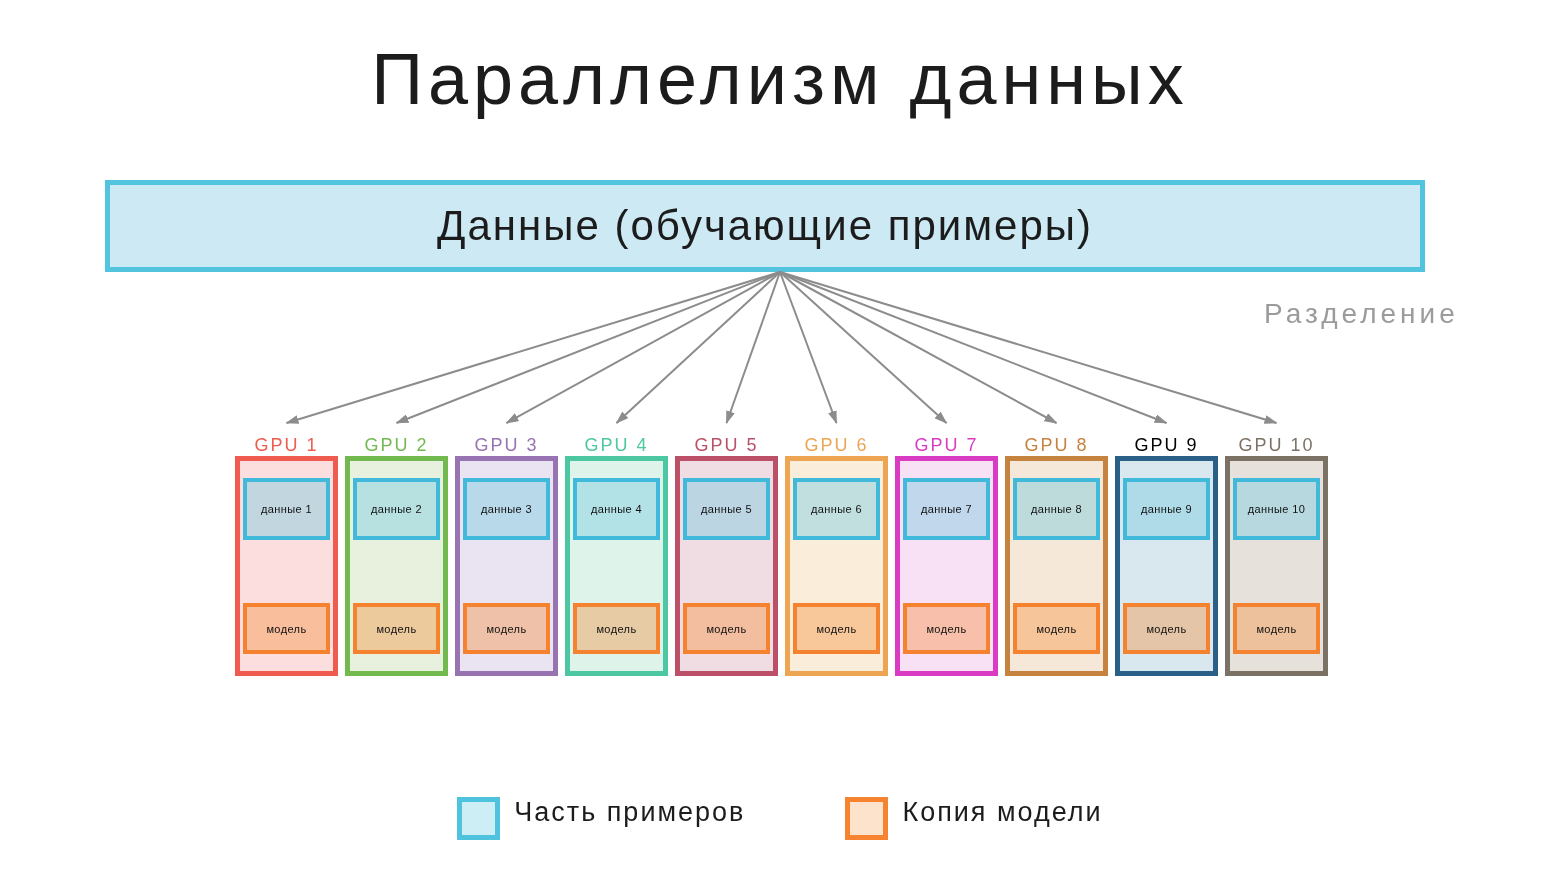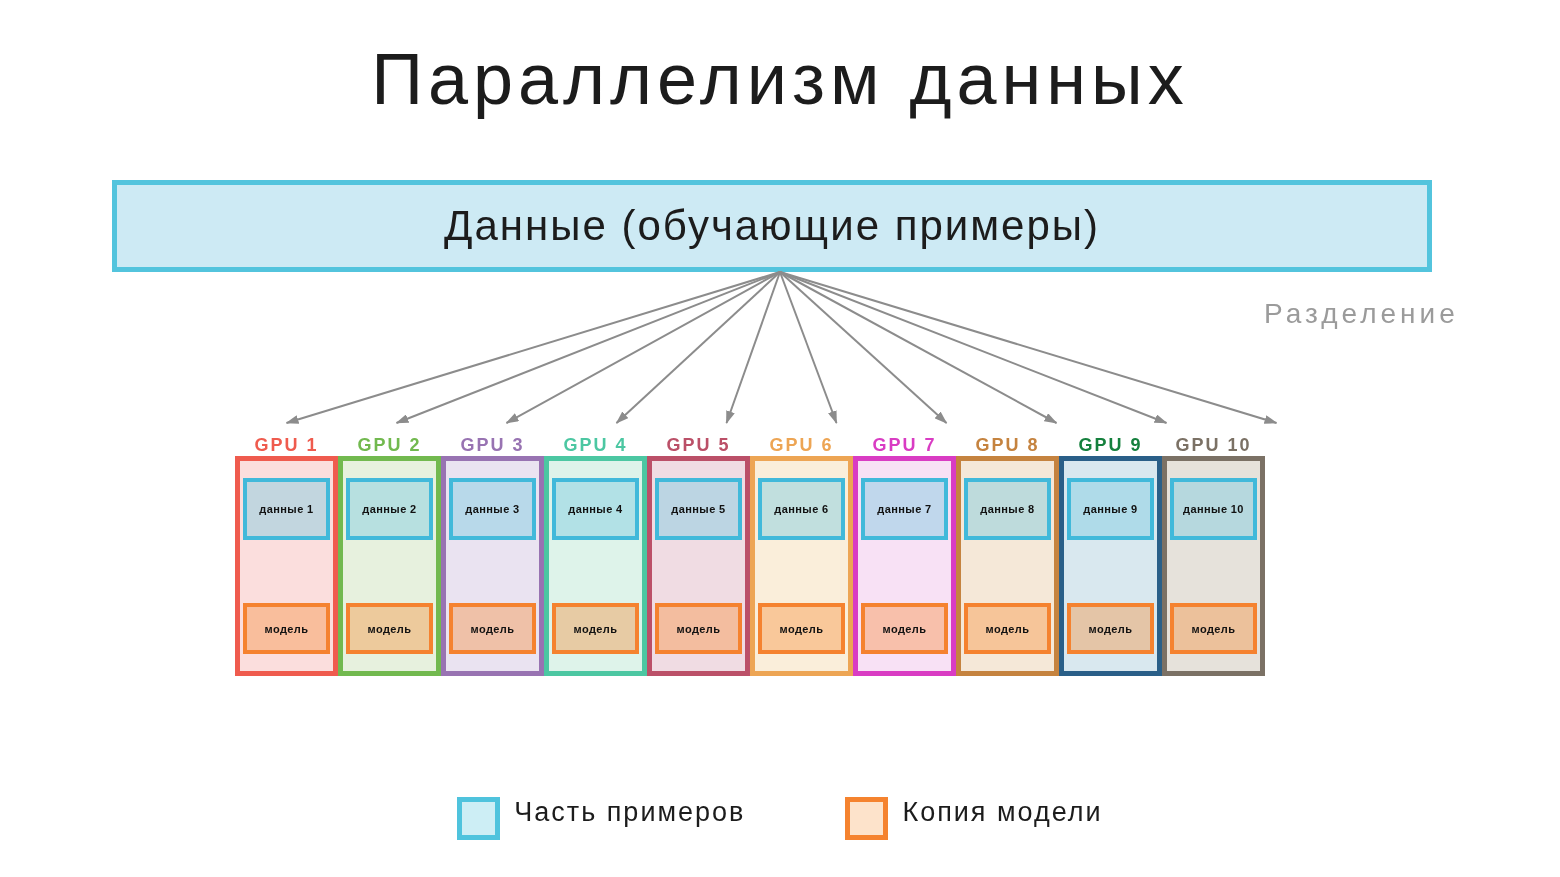--- a/index.html
+++ b/index.html
@@ -11,39 +11,39 @@
     position: relative;
   }
   .page-title {
     position: absolute; top: 38px; left: 0; right: 0;
     text-align: center;
     font-size: 72px; letter-spacing: 5px;
     color: #1c1c1c; font-weight: 400;
     white-space: nowrap;
   }
   .data-box {
-    position: absolute; left: 112px; top: 180px;
+    position: absolute; left: 105px; top: 180px;
     width: 1320px; height: 92px;
     background: var(--fill); border: 5px solid var(--border);
     display: flex; align-items: center; justify-content: center;
   }
   .data-box-label {
     font-size: 42px; letter-spacing: 2px; color: #1c1c1c; white-space: nowrap;
   }
   .split-label {
     position: absolute; left: 1264px; top: 298px;
     font-size: 28px; letter-spacing: 4px; color: #9b9b9b; white-space: nowrap;
   }
   .split-arrows {
     position: absolute; left: 0; top: 0; width: 1560px; height: 877px;
     pointer-events: none;
   }
   .gpu-row {
     position: absolute; left: 235px; top: 436px;
-    display: flex;  font-weight: bold;
+    display: flex; gap: 7px;
   }
   .gpu { width: 103px; display: flex; flex-direction: column; }
   .gpu-label {
     height: 20px; line-height: 18px;
     text-align: center; font-size: 18px; letter-spacing: 2px;
     color: var(--accent); white-space: nowrap;
   }
   .gpu-box {
     width: 103px; height: 220px;
     border: 5px solid var(--accent);
@@ -191,21 +191,21 @@
       <div class="inner-box gpu-data-box">
         <span class="data-label">данные 8</span>
       </div>
       <div class="inner-box gpu-model-box">
         <span class="model-label">модель</span>
       </div>
     </div>
   </div>
 
   <div class="gpu" style="--accent: #2a5f88; --fill: #d9e8ef; --data-border: #41b9da; --model-border: #f5822f;">
-    <div class="gpu-label" style="color: #15803d;">GPU 9</div>
+    <div class="gpu-label" style="color: #000000;">GPU 9</div>
     <div class="gpu-box">
       <div class="inner-box gpu-data-box">
         <span class="data-label">данные 9</span>
       </div>
       <div class="inner-box gpu-model-box">
         <span class="model-label">модель</span>
       </div>
     </div>
   </div>
 

